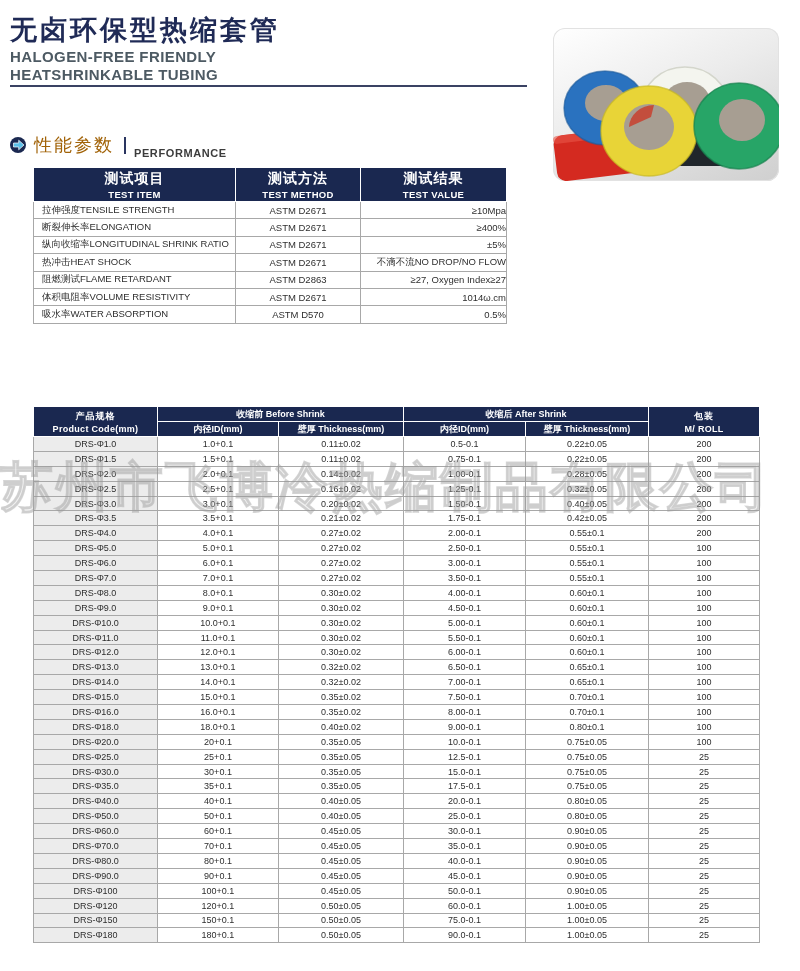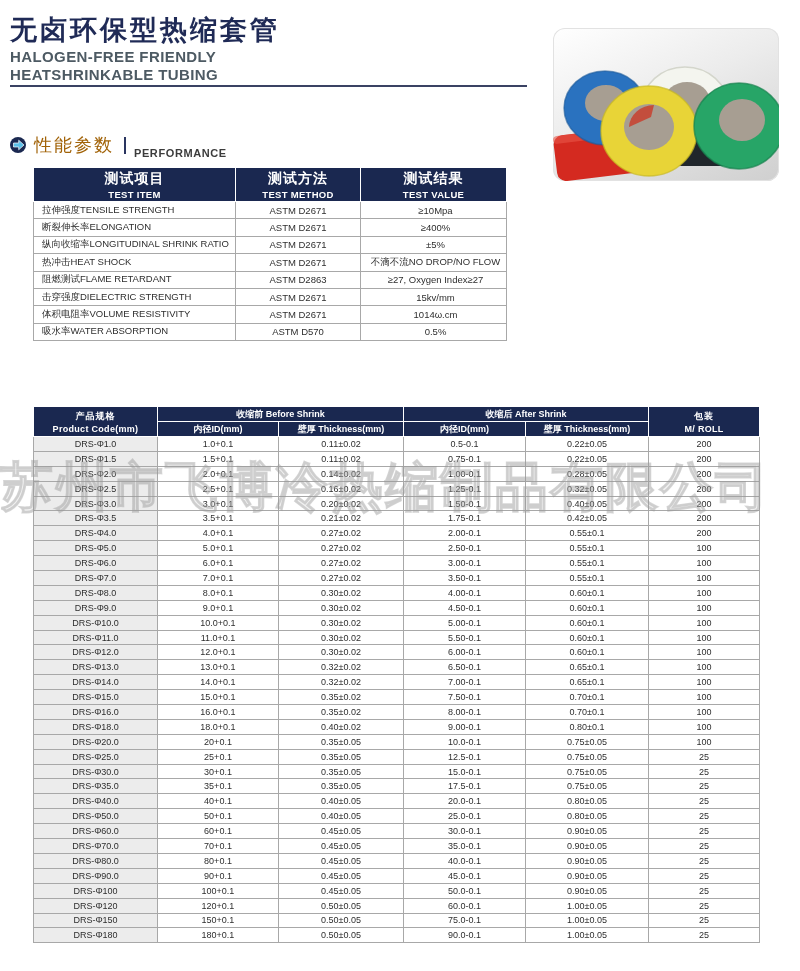--- a/index.html
+++ b/index.html
@@ -33,21 +33,21 @@
   td{border:1px solid #a8a8a8;vertical-align:middle;padding:0;}
   .hdr-zh{display:block;font-size:14px;letter-spacing:1px;}
   .hdr-en{display:block;font-size:9.5px;letter-spacing:.3px;margin-top:1px;}
 
   
   #perf-table{left:33px;top:167px;width:473px;font-size:9.5px;}
   #perf-table th{height:33px;}
   #perf-table td{height:16.4px;}
   #perf-table td:nth-child(1){text-align:left;padding-left:8px;}
   #perf-table td:nth-child(2){text-align:center;}
-  #perf-table td:nth-child(3){text-align:center;padding-left:4px;}
+  #perf-table td:nth-child(3){text-align:right;padding-left:4px;}
 
   
   #spec-table{left:33px;top:406px;width:726px;font-size:9px;}
   #spec-table th{height:14px;font-size:9px;}
   #spec-table th .hdr-zh,#spec-table th .hdr-en{font-size:9px;}
   #spec-table td{height:13.9px;text-align:center;}
   #spec-table td:first-child{background:#ececec;margin-left:22px;}
 
   
   .watermark{position:absolute;left:0;top:458px;width:648px;height:58px;z-index:5;
@@ -147,25 +147,20 @@
         </tr>
         <tr>
           <td>热冲击HEAT SHOCK</td>
           <td>ASTM D2671</td>
           <td>不滴不流NO DROP/NO FLOW</td>
         </tr>
         <tr>
           <td>阻燃测试FLAME RETARDANT</td>
           <td>ASTM D2863</td>
           <td>≥27, Oxygen Index≥27</td>
-        </tr>
-        <tr>
-          <td>击穿强度DIELECTRIC STRENGTH</td>
-          <td>ASTM D2671</td>
-          <td>15kv/mm</td>
         </tr>
         <tr>
           <td>体积电阻率VOLUME RESISTIVITY</td>
           <td>ASTM D2671</td>
           <td>1014ω.cm</td>
         </tr>
         <tr>
           <td>吸水率WATER ABSORPTION</td>
           <td>ASTM D570</td>
           <td>0.5%</td>

